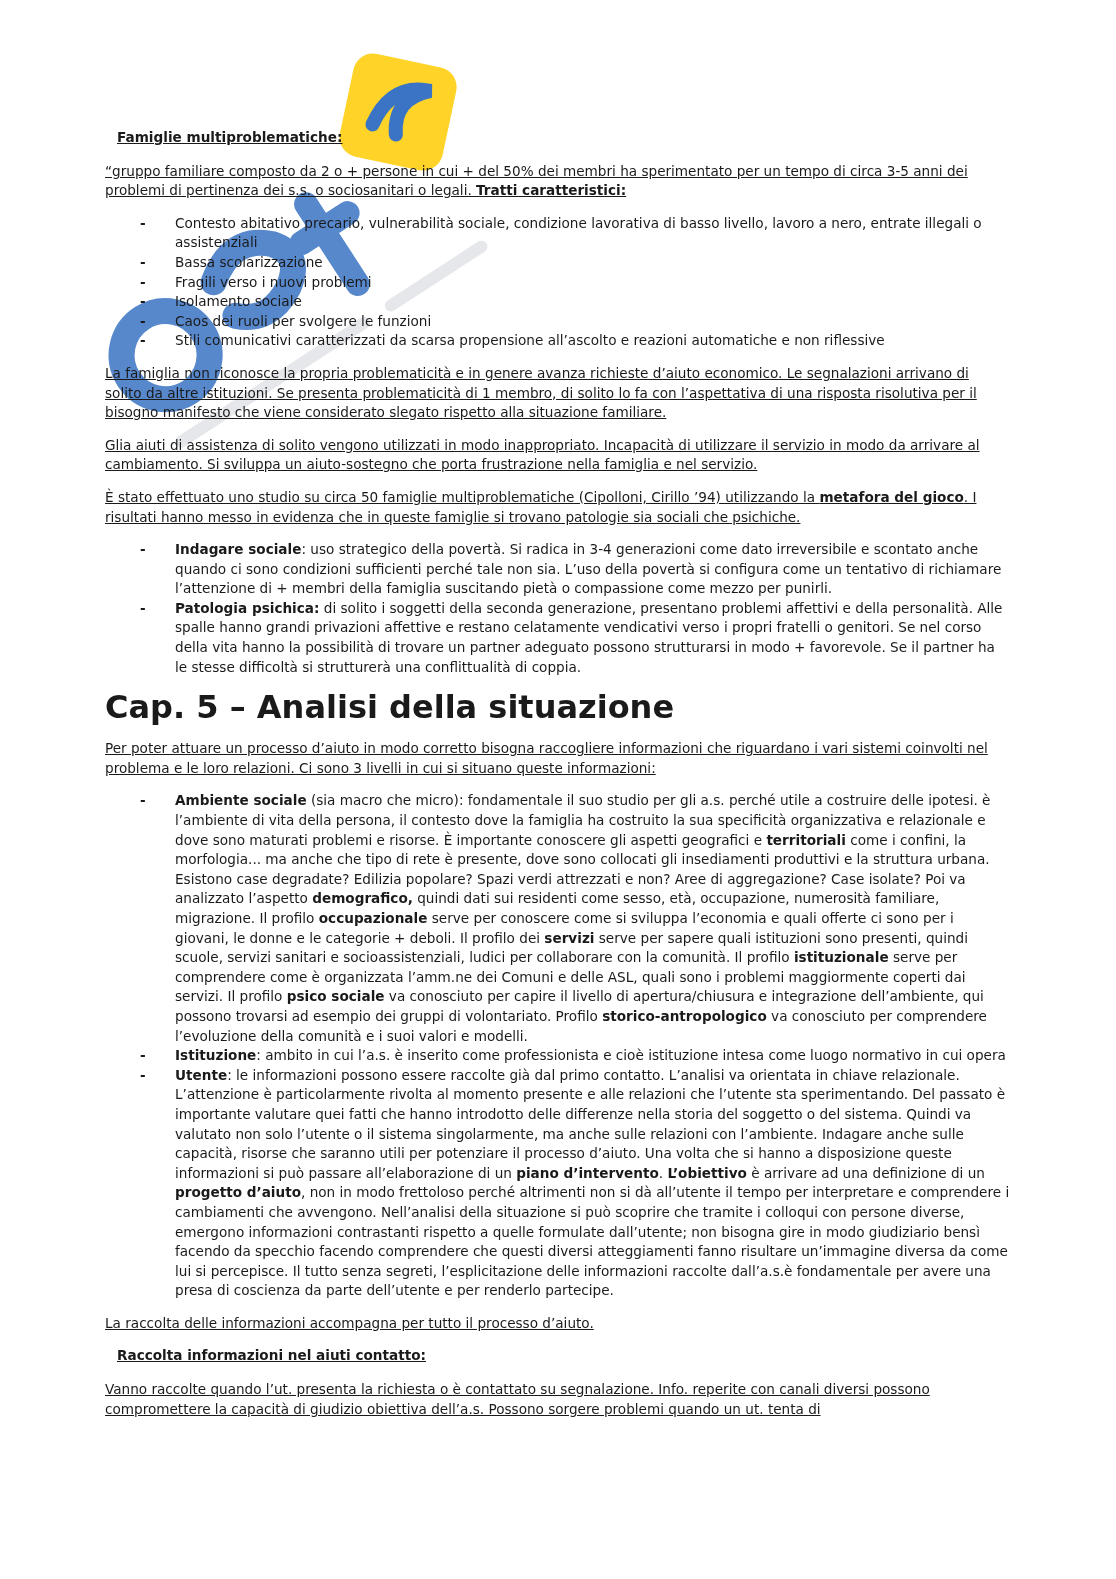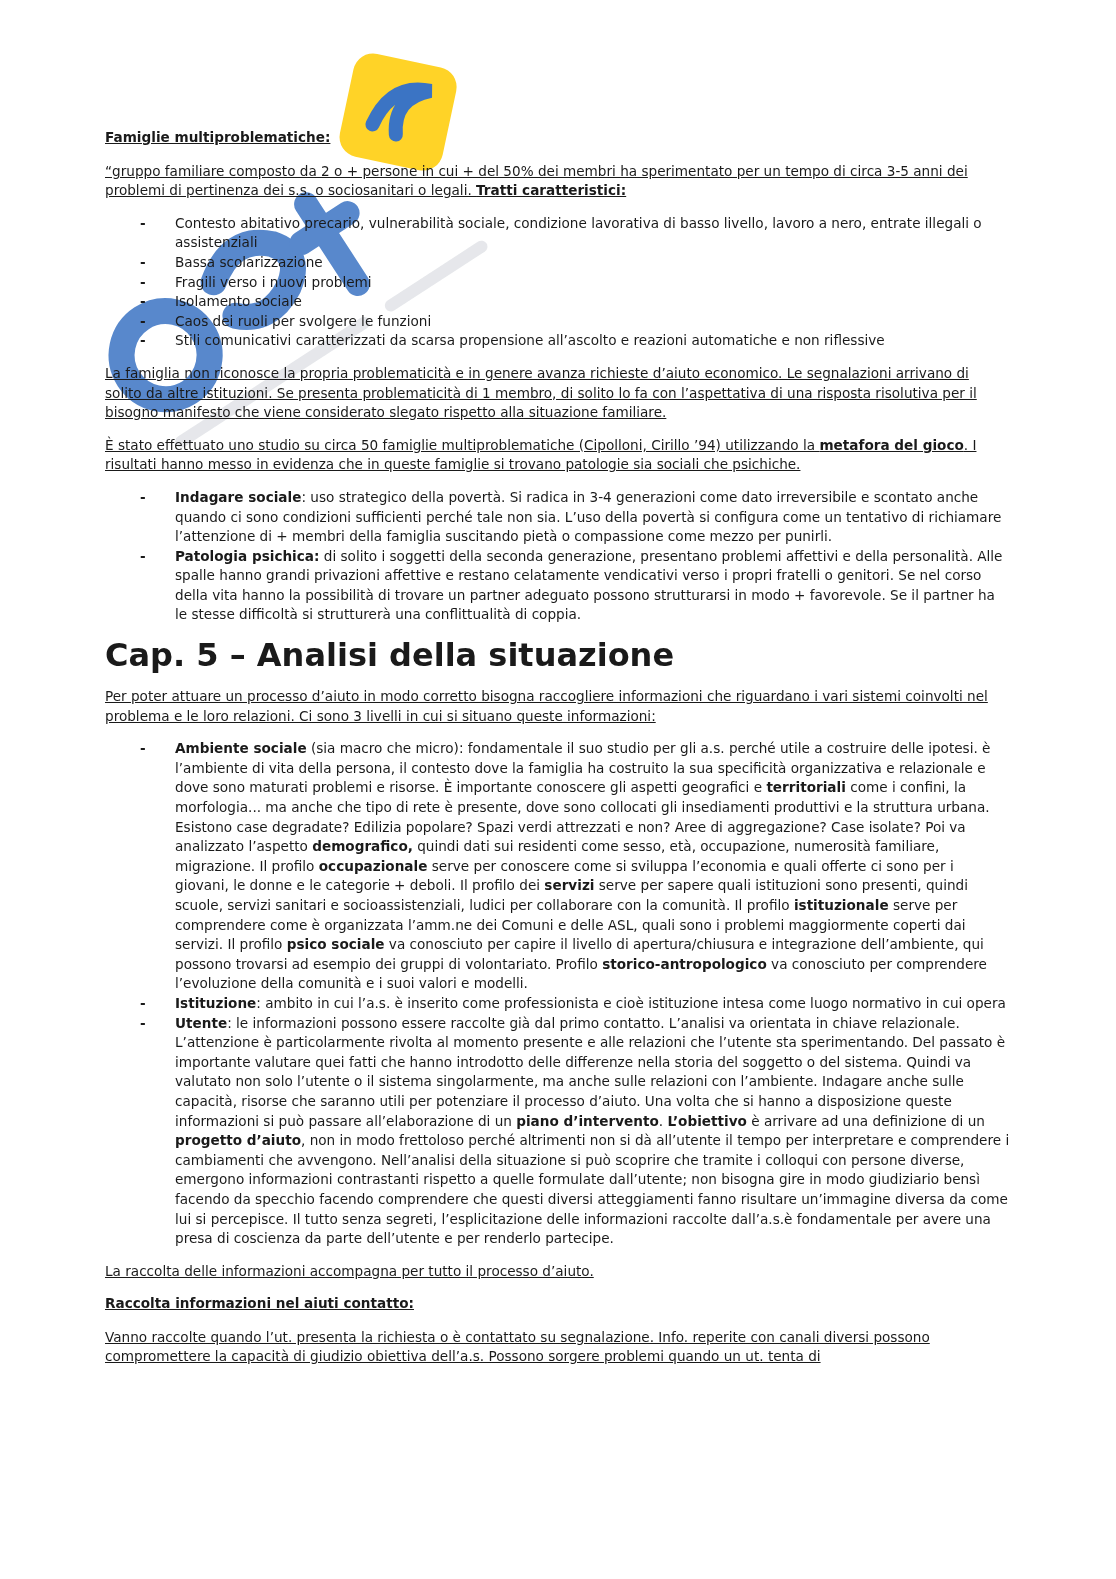--- a/index.html
+++ b/index.html
@@ -21,21 +21,21 @@
   .watermark {
     position:absolute; left:-20px; top:0;
     z-index:1; pointer-events:none;
   }
   .content {
     position:relative; z-index:2;
     font-size:13.6px;
     line-height:19.6px;
   }
   p.p { margin:0 8px 13px 0;text-decoration:underline; }
-  p.heading { font-weight:bold; margin:0 0 14px 0; }
+  p.heading { font-weight:bold; margin:0 0 14px 12px; }
   h1.h1 { font-size:32px; line-height:33px; font-weight:bold; margin:14px 0 15px 0; }
   ul.list { list-style:none; padding-left:70px; margin:0 0 13px 0; }
   ul.list li { position:relative; }
   ul.list li::before { content:"-"; font-weight:bold; position:absolute; left:-35px; }
   .b { font-weight:bold; }
   .u { text-decoration:underline; }
 </style>
 </head>
 <body>
 
@@ -65,20 +65,21 @@
       <p class="p"><span>“gruppo familiare composto da 2 o + persone in cui + del 50% dei membri ha sperimentato per un tempo di circa 3-5 anni dei problemi di pertinenza dei s.s. o sociosanitari o legali. </span><span class="b">Tratti caratteristici:</span></p>
       <ul class="list">
         <li><span>Contesto abitativo precario, vulnerabilità sociale, condizione lavorativa di basso livello, lavoro a nero, entrate illegali o assistenziali</span></li>
         <li><span>Bassa scolarizzazione</span></li>
         <li><span>Fragili verso i nuovi problemi</span></li>
         <li><span>Isolamento sociale</span></li>
         <li><span>Caos dei ruoli per svolgere le funzioni</span></li>
         <li><span>Stili comunicativi caratterizzati da scarsa propensione all’ascolto e reazioni automatiche e non riflessive</span></li>
       </ul>
       <p class="p"><span>La famiglia non riconosce la propria problematicità e in genere avanza richieste d’aiuto economico. Le segnalazioni arrivano di solito da altre istituzioni. Se presenta problematicità di 1 membro, di solito lo fa con l’aspettativa di una risposta risolutiva per il bisogno manifesto che viene considerato slegato rispetto alla situazione familiare.</span></p>
+      <p class="p"><span>Glia aiuti di assistenza di solito vengono utilizzati in modo inappropriato. Incapacità di utilizzare il servizio in modo da arrivare al cambiamento. Si sviluppa un aiuto-sostegno che porta frustrazione nella famiglia e nel servizio.</span></p>
       <p class="p"><span>È stato effettuato uno studio su circa 50 famiglie multiproblematiche (Cipolloni, Cirillo ’94) utilizzando la </span><span class="b">metafora del gioco</span><span>. I risultati hanno messo in evidenza che in queste famiglie si trovano patologie sia sociali che psichiche.</span></p>
       <ul class="list">
         <li><span class="b">Indagare sociale</span><span>: uso strategico della povertà. Si radica in 3-4 generazioni come dato irreversibile e scontato anche quando ci sono condizioni sufficienti perché tale non sia. L’uso della povertà si configura come un tentativo di richiamare l’attenzione di + membri della famiglia suscitando pietà o compassione come mezzo per punirli.</span></li>
         <li><span class="b">Patologia psichica:</span><span> di solito i soggetti della seconda generazione, presentano problemi affettivi e della personalità. Alle spalle hanno grandi privazioni affettive e restano celatamente vendicativi verso i propri fratelli o genitori. Se nel corso della vita hanno la possibilità di trovare un partner adeguato possono strutturarsi in modo + favorevole. Se il partner ha le stesse difficoltà si strutturerà una conflittualità di coppia.</span></li>
       </ul>
       <h1 class="h1"><span>Cap. 5 – Analisi della situazione</span></h1>
       <p class="p"><span>Per poter attuare un processo d’aiuto in modo corretto bisogna raccogliere informazioni che riguardano i vari sistemi coinvolti nel problema e le loro relazioni. Ci sono 3 livelli in cui si situano queste informazioni:</span></p>
       <ul class="list">
         <li><span class="b">Ambiente sociale</span><span> (sia macro che micro): fondamentale il suo studio per gli a.s. perché utile a costruire delle ipotesi. è l’ambiente di vita della persona, il contesto dove la famiglia ha costruito la sua specificità organizzativa e relazionale e dove sono maturati problemi e risorse. È importante conoscere gli aspetti geografici e </span><span class="b">territoriali</span><span> come i confini, la morfologia... ma anche che tipo di rete è presente, dove sono collocati gli insediamenti produttivi e la struttura urbana. Esistono case degradate? Edilizia popolare? Spazi verdi attrezzati e non? Aree di aggregazione? Case isolate? Poi va analizzato l’aspetto </span><span class="b">demografico,</span><span> quindi dati sui residenti come sesso, età, occupazione, numerosità familiare, migrazione. Il profilo </span><span class="b">occupazionale</span><span> serve per conoscere come si sviluppa l’economia e quali offerte ci sono per i giovani, le donne e le categorie + deboli. Il profilo dei </span><span class="b">servizi</span><span> serve per sapere quali istituzioni sono presenti, quindi scuole, servizi sanitari e socioassistenziali, ludici per collaborare con la comunità. Il profilo </span><span class="b">istituzionale</span><span> serve per comprendere come è organizzata l’amm.ne dei Comuni e delle ASL, quali sono i problemi maggiormente coperti dai servizi. Il profilo </span><span class="b">psico sociale</span><span> va conosciuto per capire il livello di apertura/chiusura e integrazione dell’ambiente, qui possono trovarsi ad esempio dei gruppi di volontariato. Profilo </span><span class="b">storico-antropologico</span><span> va conosciuto per comprendere l’evoluzione della comunità e i suoi valori e modelli.</span></li>
         <li><span class="b">Istituzione</span><span>: ambito in cui l’a.s. è inserito come professionista e cioè istituzione intesa come luogo normativo in cui opera</span></li>

